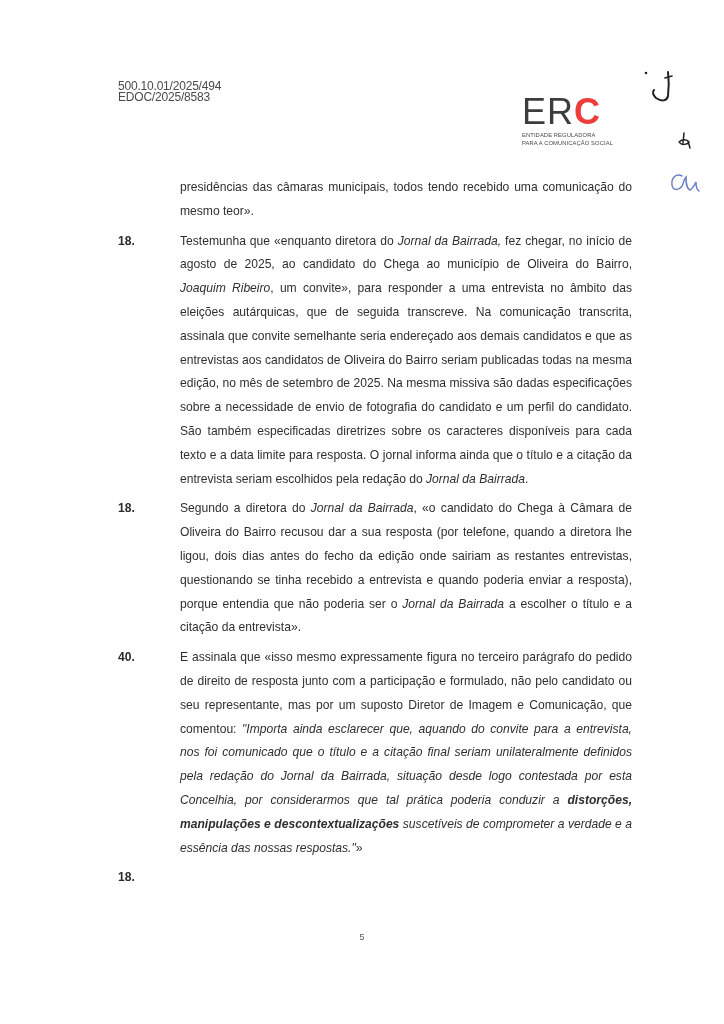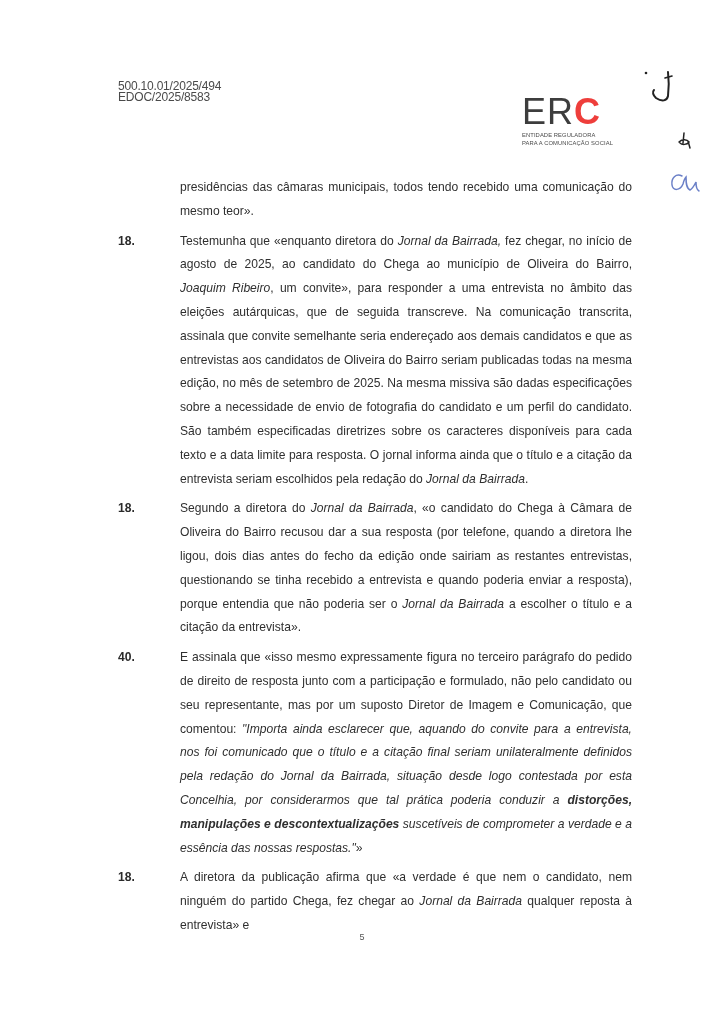--- a/index.html
+++ b/index.html
@@ -67,17 +67,16 @@
   <div class="para">
     <span class="num">18.</span>
     <p><span>Segundo a diretora do </span><i>Jornal da Bairrada</i><span>, «o candidato do Chega à Câmara de Oliveira do Bairro recusou dar a sua resposta (por telefone, quando a diretora lhe ligou, dois dias antes do fecho da edição onde sairiam as restantes entrevistas, questionando se tinha recebido a entrevista e quando poderia enviar a resposta), porque entendia que não poderia ser o </span><i>Jornal da Bairrada</i><span> a escolher o título e a citação da entrevista».</span></p>
   </div>
   <div class="para">
     <span class="num">40.</span>
     <p><span>E assinala que «isso mesmo expressamente figura no terceiro parágrafo do pedido de direito de resposta junto com a participação e formulado, não pelo candidato ou seu representante, mas por um suposto Diretor de Imagem e Comunicação, que comentou: </span><i>"Importa ainda esclarecer que, aquando do convite para a entrevista, nos foi comunicado que o título e a citação final seriam unilateralmente definidos pela redação do Jornal da Bairrada, situação desde logo contestada por esta Concelhia, por considerarmos que tal prática poderia conduzir a </i><b style="font-style: italic;">distorções, manipulações e descontextualizações</b><i> suscetíveis de comprometer a verdade e a essência das nossas respostas."</i><span>»</span></p>
   </div>
   <div class="para">
     <span class="num">18.</span>
-    <p><span>A diretora da publicação afirma que «a verdade é que nem o candidato, nem ninguém do partido Chega, fez chegar ao </span><i>Jornal da Bairrada</i><span> qualquer reposta à entrevista» e</span></p>
   </div>
 </div>
 
 <div class="page-num">5</div>
 
 </body></html>

